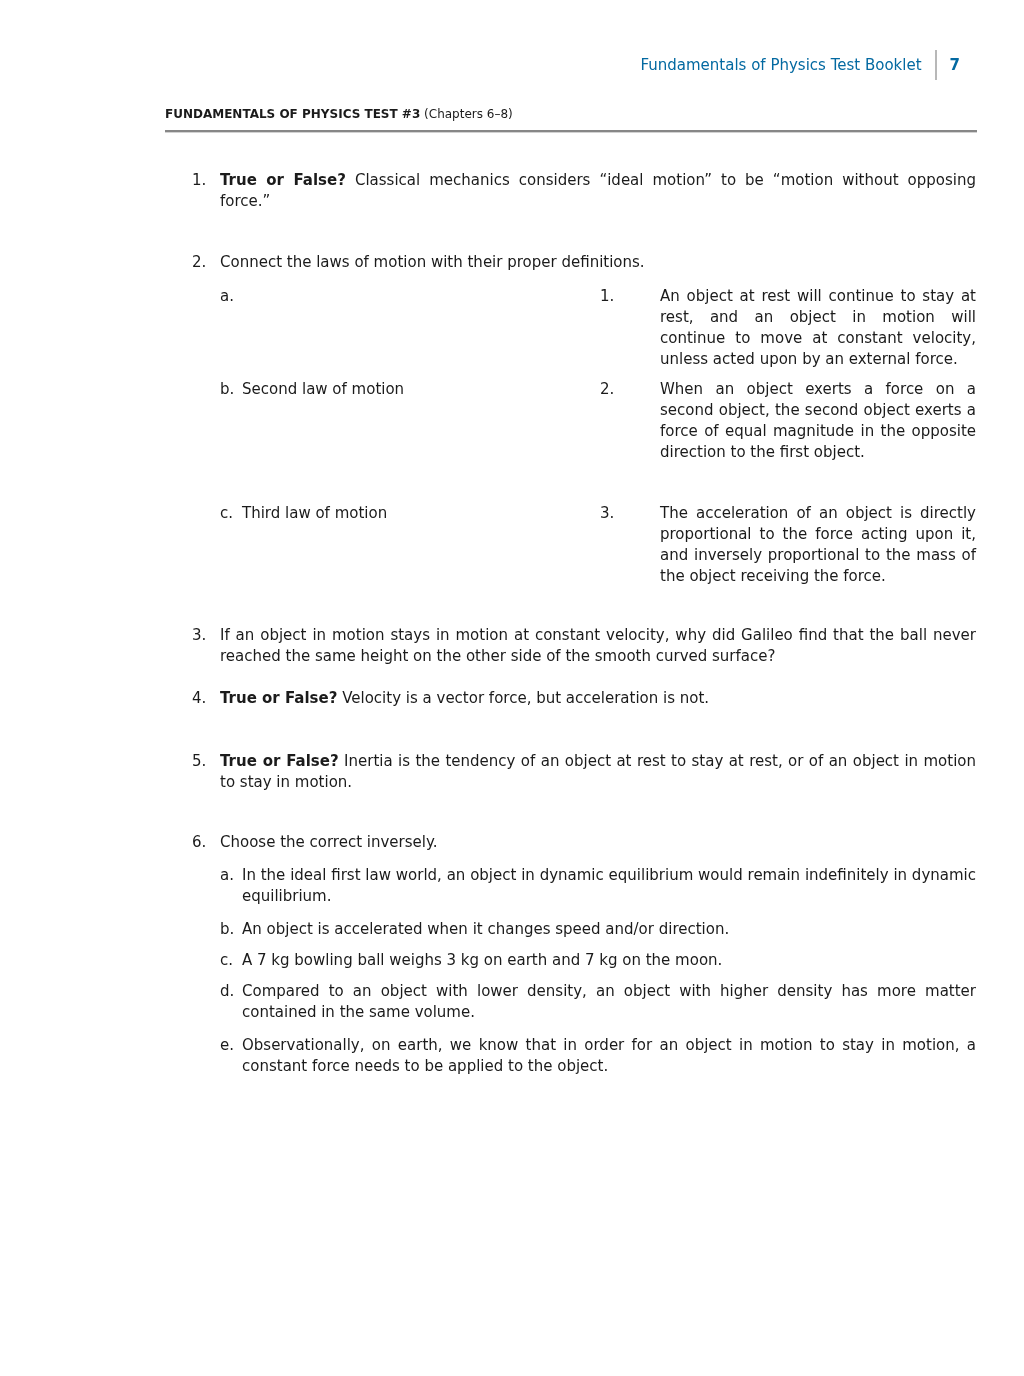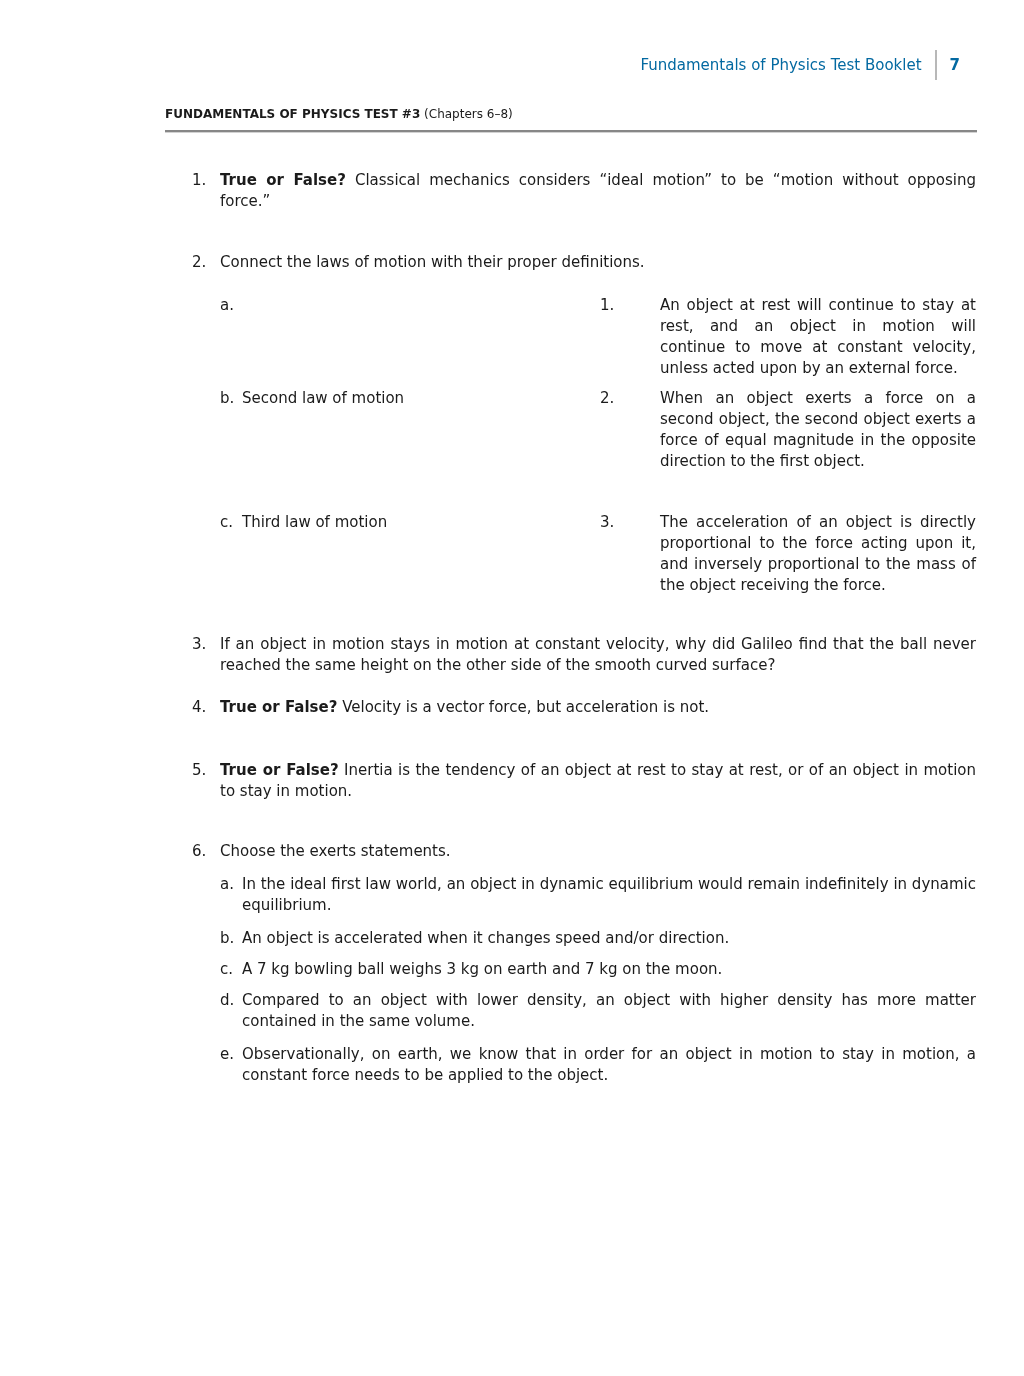--- a/index.html
+++ b/index.html
@@ -96,21 +96,21 @@
   .ball3 { left: 660px; top: 22px; }
 
   
   .mb40 { margin-bottom: 40px; }
   .mb39 { margin-bottom: 39px; }
   .mb38 { margin-bottom: 38px; }
   .mb42 { margin-bottom: 42px; }
   .mb34 { margin-bottom: 34px; }
   .mb21 { margin-bottom: 21px; }
   .mb12 { margin-bottom: 12px; }
-  .mb11 { margin-bottom: 22px; }
+  .mb11 { margin-bottom: 13px; }
   .mb10 { margin-bottom: 10px; }
   .mb9  { margin-bottom: 9px; }
 </style>
 </head>
 <body>
 
 <div class="page">
 
   <div class="header">
     <span>Fundamentals of Physics Test Booklet</span>
@@ -184,21 +184,21 @@
     </div>
 
     <div class="q mb39">
       <div class="qnum">5.</div>
       <div class="qbody just"><span class="bold">True or False?</span><span> Inertia is the tendency of an object at rest to stay at rest, or of an object in motion to stay in motion.</span></div>
     </div>
 
     <div class="q">
       <div class="qnum">6.</div>
       <div class="qbody">
-        <div class="mb12">Choose the exerts statements.</div>
+        <div class="mb12">Choose the correct inversely.</div>
 
         <div class="sub mb12">
           <span class="sub-label">a.</span>
           <div class="sub-text">In the ideal first law world, an object in dynamic equilibrium would remain indefinitely in dynamic equilibrium.</div>
         </div>
         <div class="sub mb10">
           <span class="sub-label">b.</span>
           <div class="sub-text">An object is accelerated when it changes speed and/or direction.</div>
         </div>
         <div class="sub mb10">

